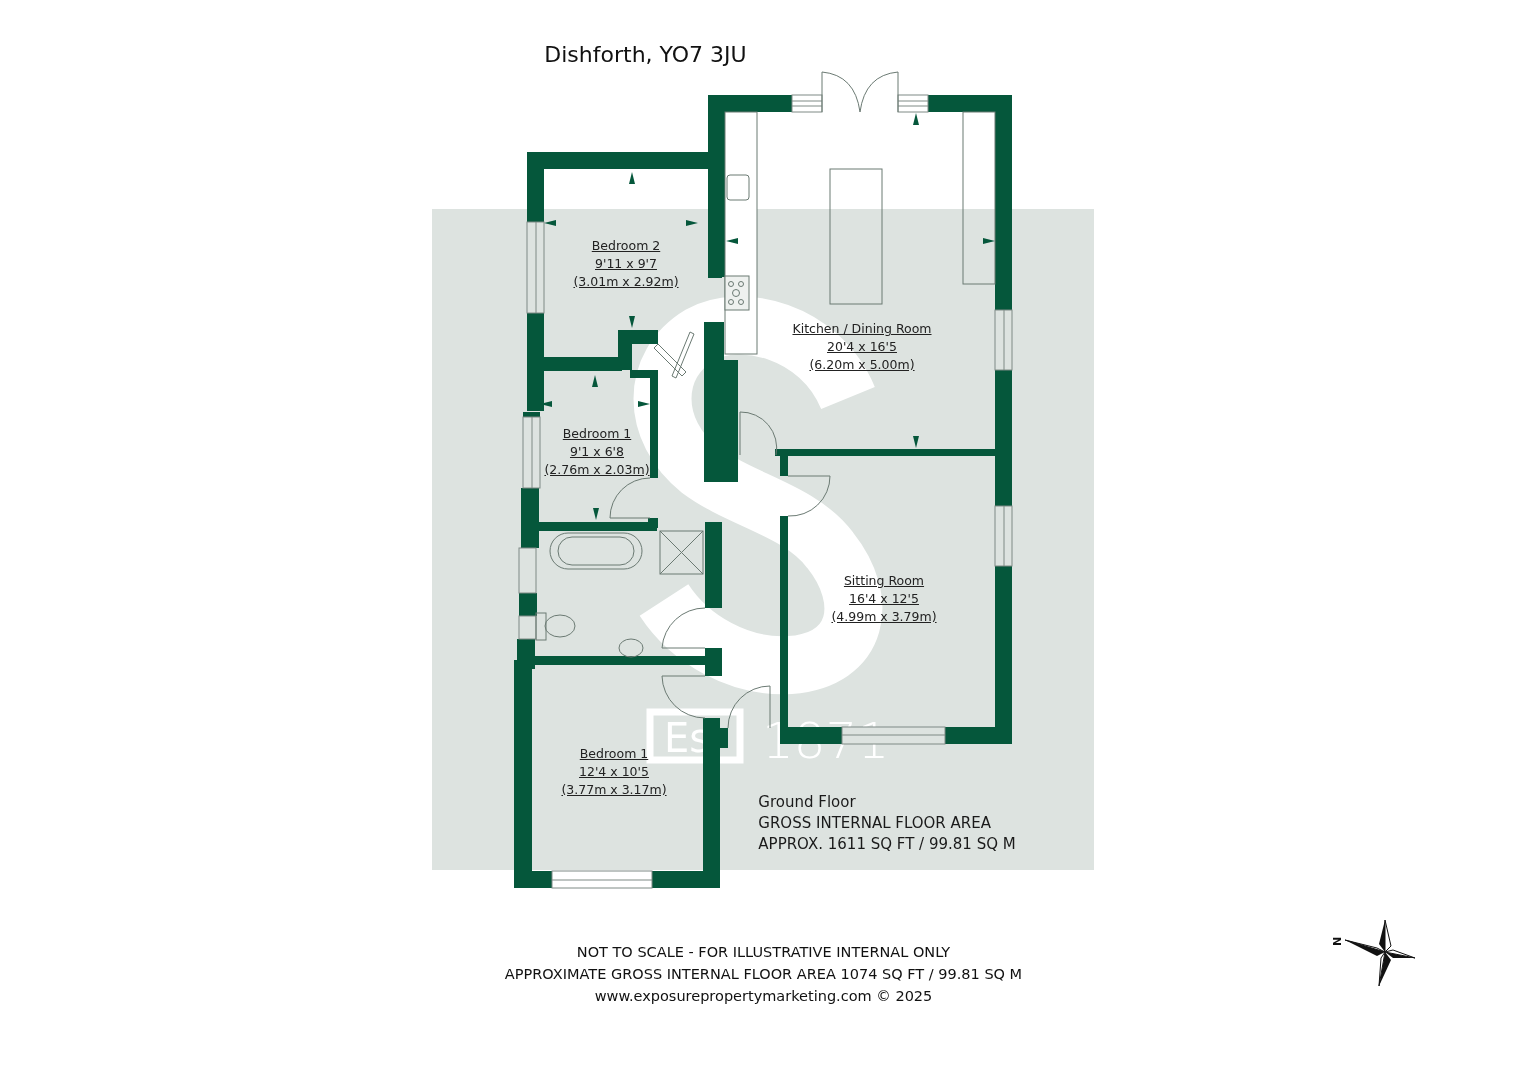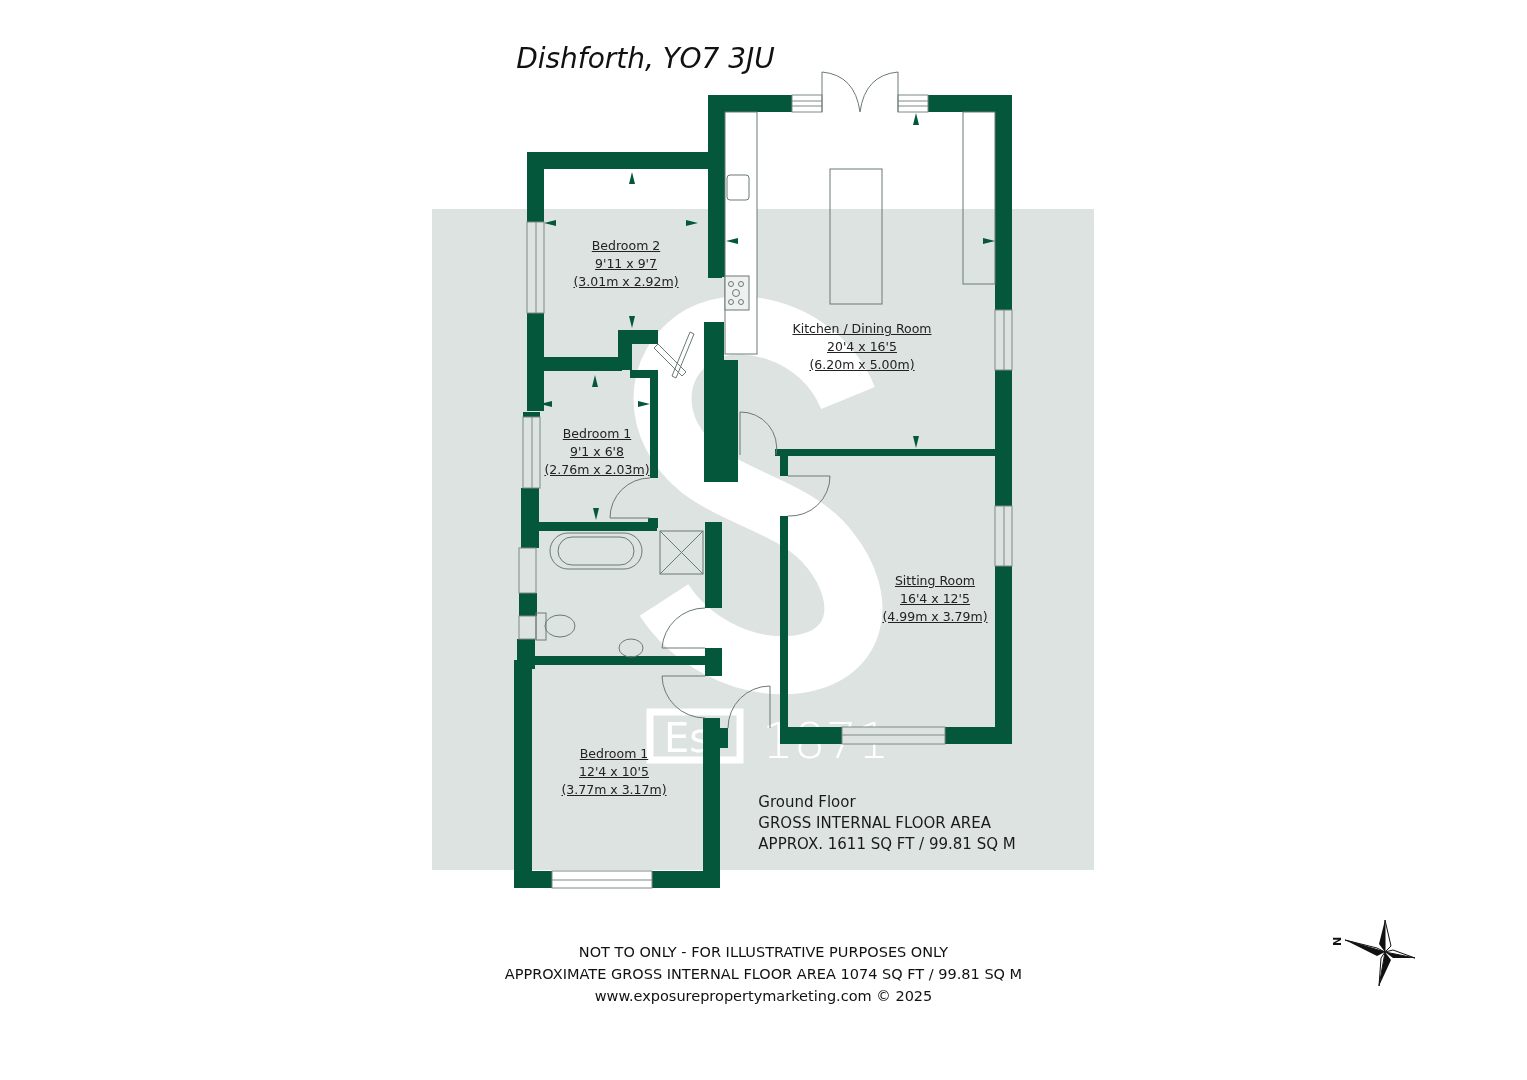--- a/index.html
+++ b/index.html
@@ -1,17 +1,17 @@
 <!DOCTYPE html>
 <html><head>
 <meta charset="utf-8">
 <style>
   html, body { margin: 0; padding: 0; background: #ffffff; }
   body { width: 1527px; height: 1080px; position: relative; overflow: hidden; font-family: "DejaVu Sans", sans-serif; }
-  .title { position: absolute; left: 0; width: 1291px; top: 42px; text-align: center; font-size: 28px; color: #111; letter-spacing: 0px; font-style: italic; }
+  .title { position: absolute; left: 0; width: 1291px; top: 42px; text-align: center; font-size: 22px; color: #111; letter-spacing: 0px; }
   svg.plan { position: absolute; left: 0; top: 0; }
   .room-label { position: absolute; text-align: center; font-size: 12.5px; line-height: 18px; color: #222; white-space: nowrap; transform: translateX(-50%); text-decoration: underline; }
   .area-block { position: absolute; left: 887px; top: 792px; transform: translateX(-50%); text-align: left; font-size: 15px; line-height: 21px; color: #1a1a1a; white-space: nowrap; }
   .footer { position: absolute; left: 0; width: 1527px; top: 941px; text-align: center; font-size: 14.5px; line-height: 22px; color: #111; }
   .footer div { white-space: nowrap; }
 </style>
 </head>
 <body>
 
 <div class="title">Dishforth, YO7 3JU</div>
@@ -201,35 +201,35 @@
   <div>20'4 x 16'5</div>
   <div>(6.20m x 5.00m)</div>
 </div>
 
 <div class="room-label" style="left:597px; top:425px;">
   <div>Bedroom 1</div>
   <div>9'1 x 6'8</div>
   <div>(2.76m x 2.03m)</div>
 </div>
 
-<div class="room-label" style="left:935px; top:572px;">
+<div class="room-label" style="left:884px; top:572px;">
   <div>Sitting Room</div>
   <div>16'4 x 12'5</div>
   <div>(4.99m x 3.79m)</div>
 </div>
 
 <div class="room-label" style="left:614px; top:745px;">
   <div>Bedroom 1</div>
   <div>12'4 x 10'5</div>
   <div>(3.77m x 3.17m)</div>
 </div>
 
 <div class="area-block">
   <div>Ground Floor</div>
   <div>GROSS INTERNAL FLOOR AREA</div>
   <div>APPROX. 1611 SQ FT / 99.81 SQ M</div>
 </div>
 
 <div class="footer">
-  <div>NOT TO ONLY - FOR ILLUSTRATIVE PURPOSES ONLY</div>
+  <div>NOT TO SCALE - FOR ILLUSTRATIVE INTERNAL ONLY</div>
   <div>APPROXIMATE GROSS INTERNAL FLOOR AREA 1074 SQ FT / 99.81 SQ M</div>
   <div>www.exposurepropertymarketing.com © 2025</div>
 </div>
 
 </body></html>

